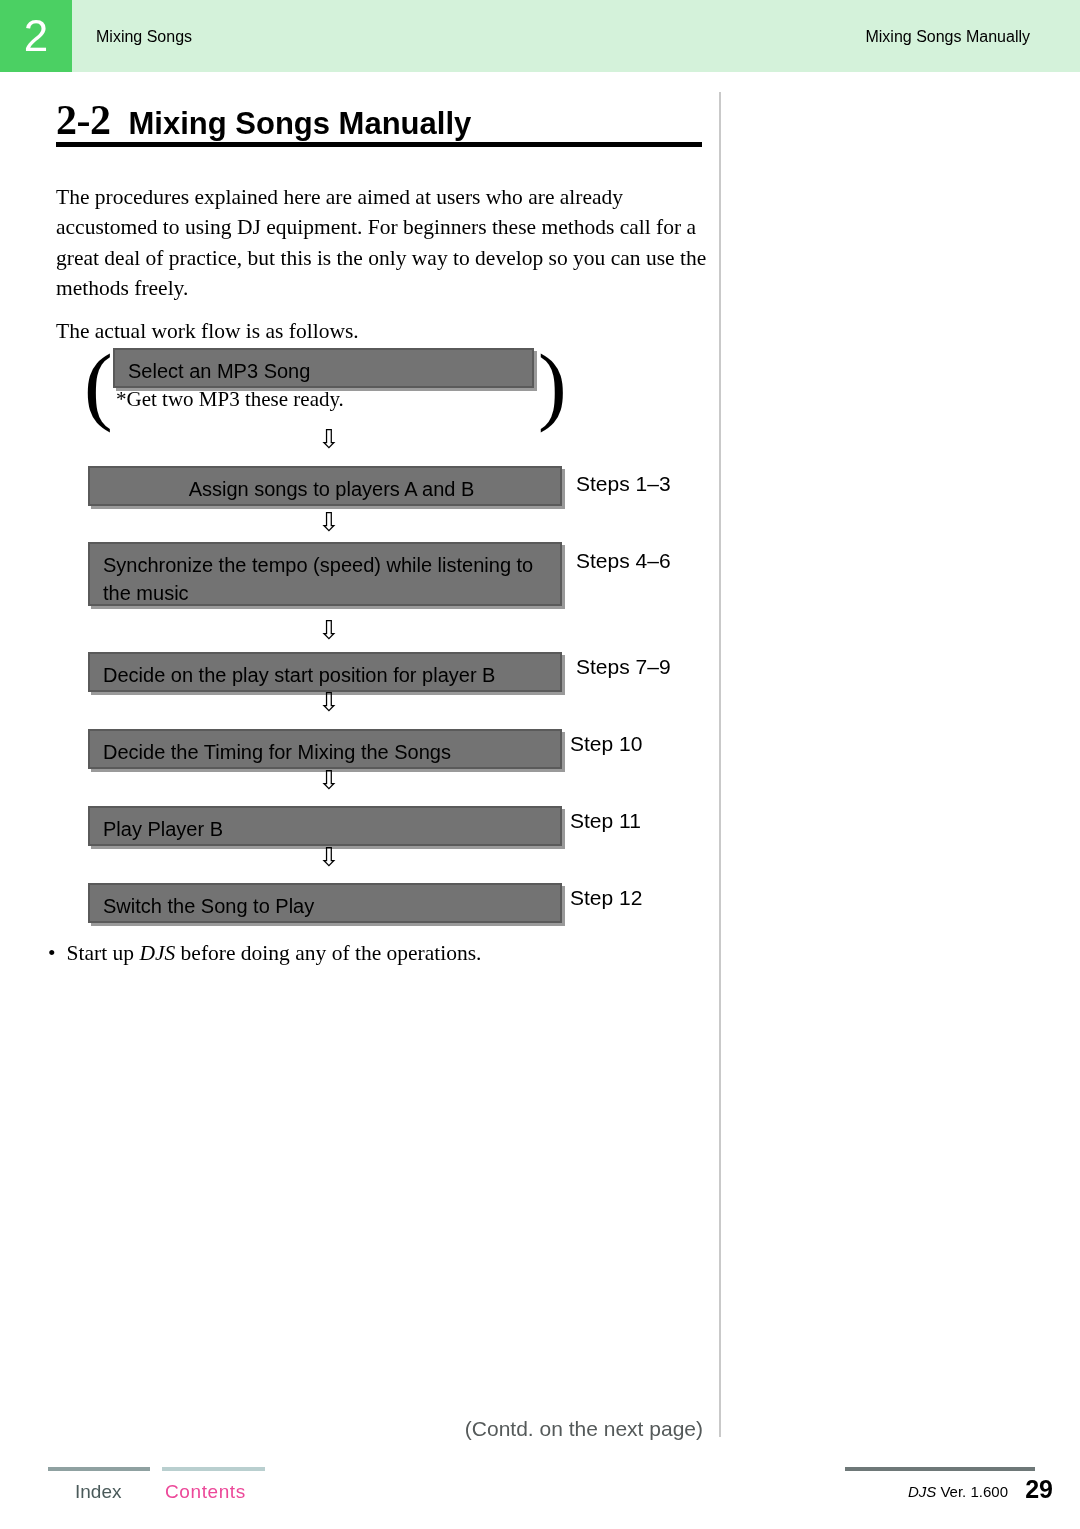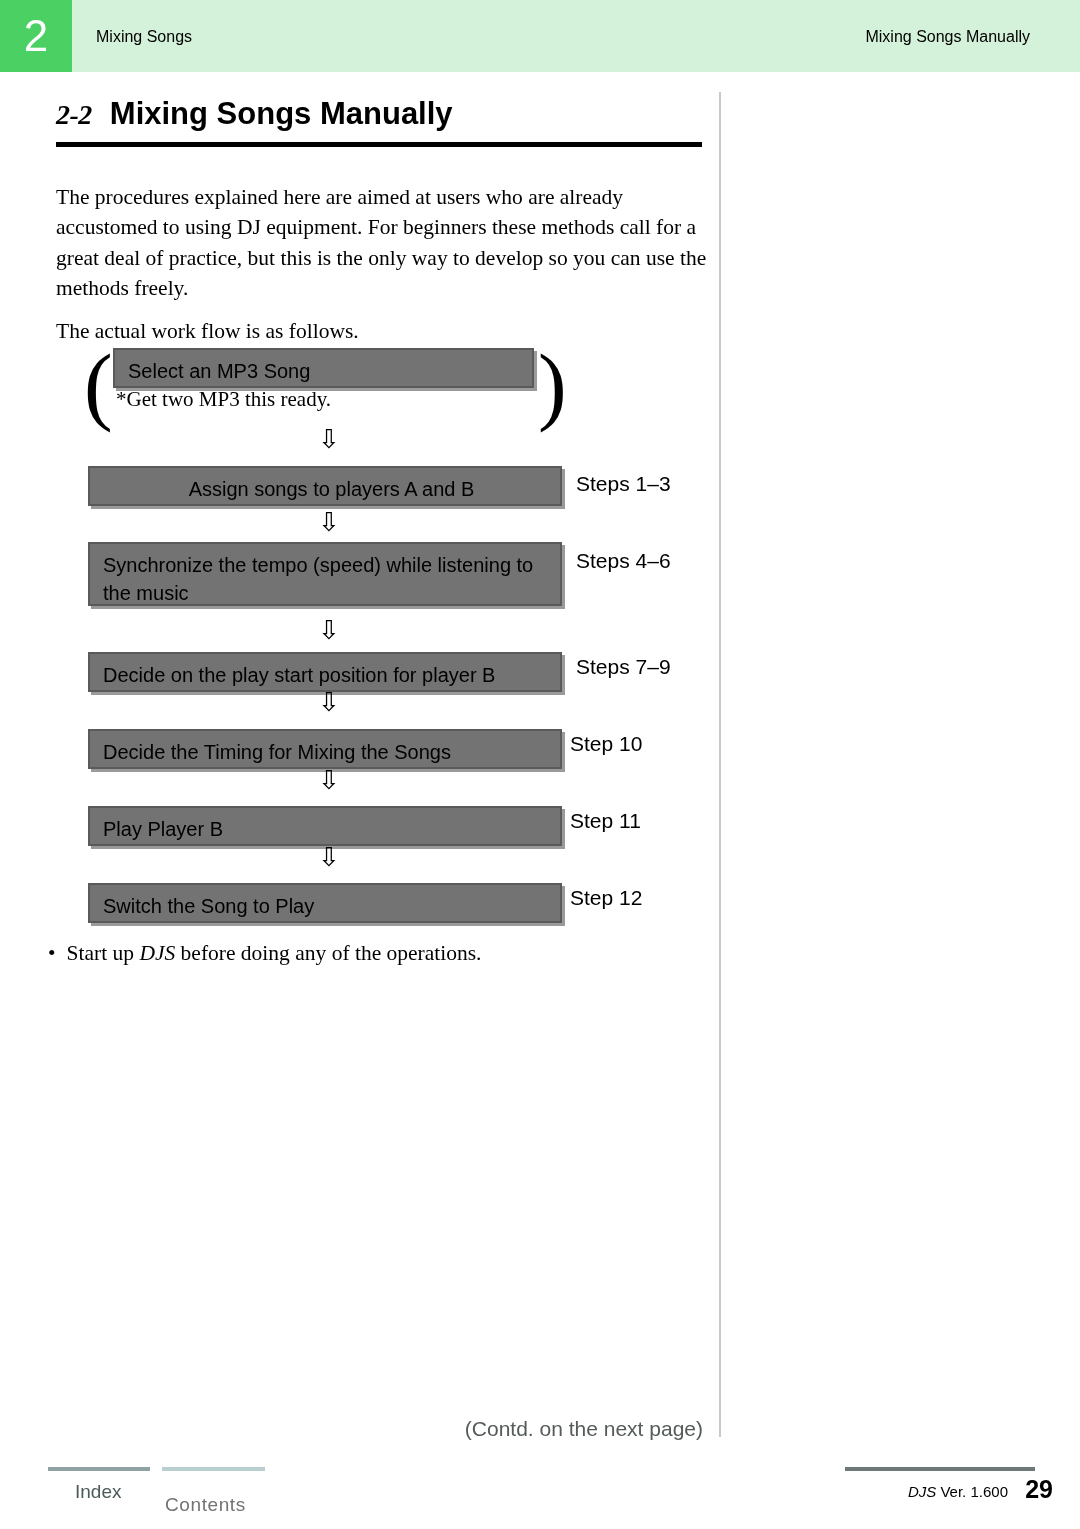--- a/index.html
+++ b/index.html
@@ -68,23 +68,22 @@
   }
 
   
   #section-heading {
     position: absolute;
     left: 56px; top: 24px;
     width: 650px;
   }
   #section-number {
     font-family: "Liberation Serif", serif;
-    font-style: italic;
     font-weight: bold;
-    font-size: 28px;
+    font-size: 42px;
     letter-spacing: -0.5px;
   }
   #section-title {
     font-family: "Liberation Sans", sans-serif;
     font-weight: bold;
     font-size: 31px;
     margin-left: 18px;
   }
   #heading-rule {
     position: absolute;
@@ -201,24 +200,24 @@
   }
   #index-link {
     position: absolute;
     left: 75px; top: 14px;
     font-family: "Liberation Sans", sans-serif;
     font-size: 19px;
     color: #4a5a5a;
   }
   #contents-link {
     position: absolute;
-    left: 165px; top: 27px;
+    left: 165px; top: 14px;
     font-family: "Liberation Sans", sans-serif;
     font-size: 19px;
-    color: #737373;
+    color: #ec4899;
     letter-spacing: 0.6px;
   }
   #djs-version {
     position: absolute;
     right: 72px; top: 16px;
     font-family: "Liberation Sans", sans-serif;
     font-size: 15px;
     font-weight: normal;
     color: #000;
   }
@@ -254,21 +253,21 @@
   <p id="flow-intro">The actual work flow is as follows.</p>
 
   <div id="flow">
 
     <div id="paren-left" style="left:84px; top:270px;">(</div>
     <div id="paren-right" style="left:538px; top:270px;">)</div>
 
     <div class="flow-box" style="left:113px; top:276px; width:421px; height:40px;">
       <span>Select an MP3 Song</span>
     </div>
-    <div id="note-two-mp3">*Get two MP3 this ready.</div>
+    <div id="note-two-mp3">*Get two MP3 these ready.</div>
 
     <div class="flow-arrow" style="left:318px; top:354px;">⇩</div>
 
     <div class="flow-box" style="left:88px; top:394px; width:474px; height:40px;text-align:center;">
       <span>Assign songs to players A and B</span>
     </div>
     <div class="flow-steps" style="left:576px; top:400px;">Steps 1–3</div>
 
     <div class="flow-arrow" style="left:318px; top:437px;">⇩</div>
 

